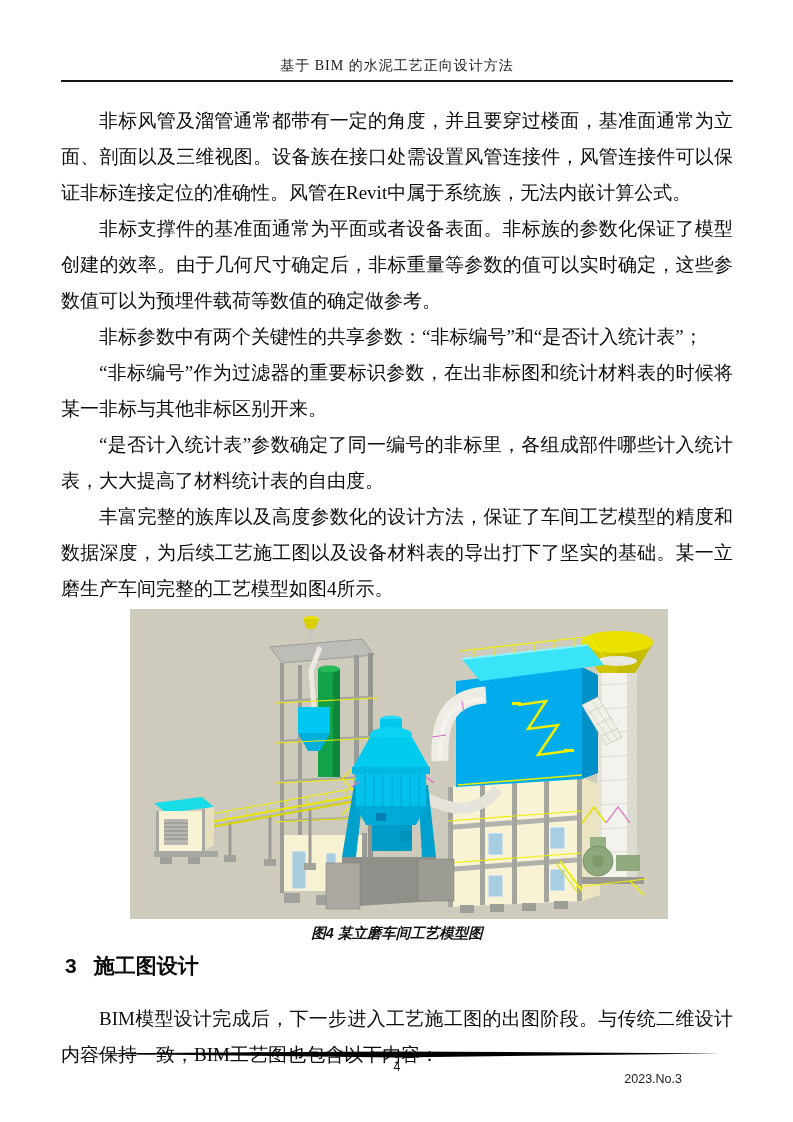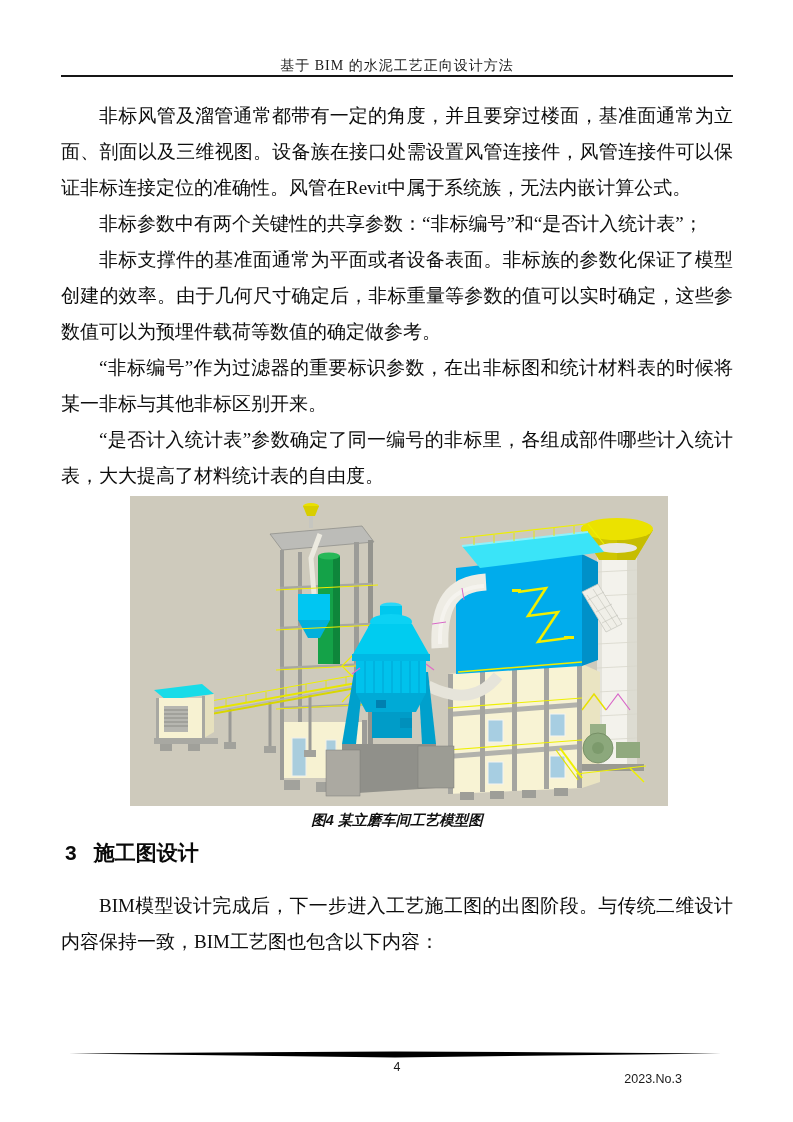--- a/index.html
+++ b/index.html
@@ -9,20 +9,21 @@
     background:#ffffff;
     font-family:"Liberation Serif","DejaVu Serif",serif;
     color:#111;
     overflow:hidden;
   }
   .content{padding:57px 60px 0 61px;}
   .running-head{
     text-align:center;
     font-size:14px;
     letter-spacing:1px;
+    padding-bottom:5px;
     border-bottom:2px solid #161616;
     color:#1a1a1a;
   }
   .body-text{margin-top:21px;}
   .para{
     margin:0;
     font-size:19px;
     line-height:36px;
     text-align:justify;
     text-justify:inter-character;
@@ -60,24 +61,25 @@
 </head>
 <body>
 
 <div class="page">
   <div class="content">
 
     <div class="running-head">基于 BIM 的水泥工艺正向设计方法</div>
 
     <div class="body-text">
       <p class="para">非标风管及溜管通常都带有一定的角度，并且要穿过楼面，基准面通常为立面、剖面以及三维视图。设备族在接口处需设置风管连接件，风管连接件可以保证非标连接定位的准确性。风管在Revit中属于系统族，无法内嵌计算公式。</p>
+      <p class="para">非标支撑件的基准面通常为平面或者设备表面。非标族的参数化保证了模型创建的效率。由于几何尺寸确定后，非标重量等参数的值可以实时确定，这些参数值可以为预埋件载荷等数值的确定做参考。</p>
       <p class="para">非标参数中有两个关键性的共享参数：“非标编号”和“是否计入统计表”；</p>
-      <p class="para">非标支撑件的基准面通常为平面或者设备表面。非标族的参数化保证了模型创建的效率。由于几何尺寸确定后，非标重量等参数的值可以实时确定，这些参数值可以为预埋件载荷等数值的确定做参考。</p>
       <p class="para">“非标编号”作为过滤器的重要标识参数，在出非标图和统计材料表的时候将某一非标与其他非标区别开来。</p>
       <p class="para">“是否计入统计表”参数确定了同一编号的非标里，各组成部件哪些计入统计表，大大提高了材料统计表的自由度。</p>
+      <p class="para">丰富完整的族库以及高度参数化的设计方法，保证了车间工艺模型的精度和数据深度，为后续工艺施工图以及设备材料表的导出打下了坚实的基础。某一立磨生产车间完整的工艺模型如图4所示。</p>
     </div>
 
     <div class="figure-wrap">
       <svg width="538" height="310" viewBox="0 0 538 310">
 
         <rect x="0" y="0" width="538" height="310" fill="#cecabc"></rect>
 
         <g>
           <rect x="467" y="52" width="40" height="220" fill="#f3f2ec"></rect>
           <rect x="467" y="52" width="5" height="220" fill="#e4e3db"></rect>

